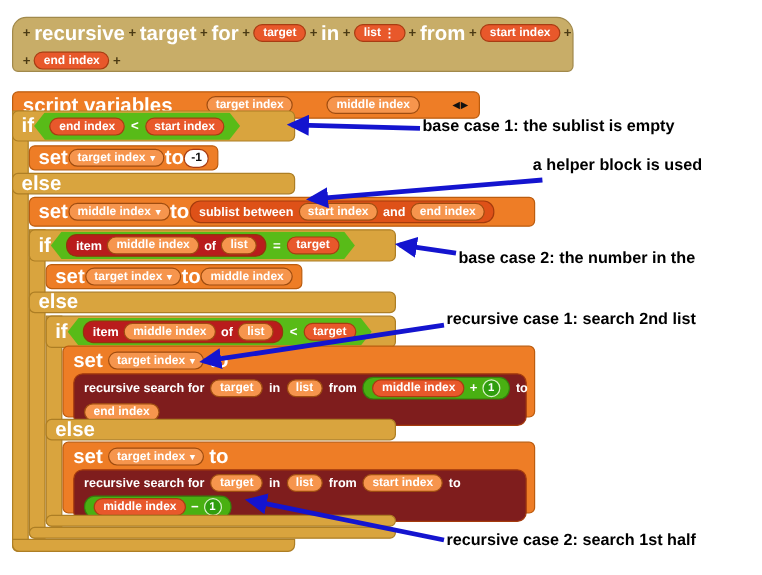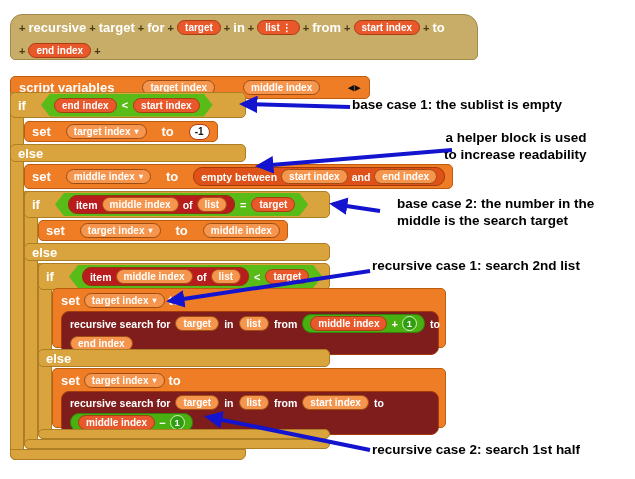--- a/index.html
+++ b/index.html
@@ -1,19 +1,19 @@
 <!DOCTYPE html>
 <html><head>
 <meta charset="utf-8">
 <style>
   html,body{margin:0;padding:0;}
   body{width:635px;height:479px;position:relative;background:#ffffff;font-family:"Liberation Sans",sans-serif;overflow:hidden;}
-  .w{color:#fff;font-weight:bold;font-size:13px;white-space:nowrap;}
+  .w{color:#fff;font-weight:bold;font-size:17px;white-space:nowrap;}
   .plus{color:#4a3a14;font-weight:bold;font-size:11px;}
-  .bar{position:absolute;display:flex;align-items:center;gap:15px;padding:0 7px;border-radius:5px;box-sizing:border-box;}
+  .bar{position:absolute;display:flex;align-items:center;gap:0;padding:0 7px;border-radius:5px;box-sizing:border-box;}
   .gold{background:#d9a43e;border:1px solid #ad7e24;}
   .orangeb{background:#ee7d26;border:1px solid #bc5c0e;}
   .spine{position:absolute;background:#d9a43e;border:1px solid #ad7e24;border-radius:0 0 0 5px;box-sizing:border-box;}
   .oval{display:inline-flex;align-items:center;gap:2px;border-radius:10px;padding:1px 7px;font-size:10px;font-weight:bold;color:#fff;white-space:nowrap;height:15px;box-sizing:border-box;}
   .oval.std{background:#e8582b;border:1px solid #a83c12;}
   .oval.lt{background:#f6954d;border:1px solid #9e4c10;}
   .dd{font-size:8px;margin-left:2px;}
   .hex{display:inline-flex;align-items:center;gap:5px;background:#58bb18;padding:2px 13px;min-height:19px;clip-path:polygon(0 50%, 9px 0, calc(100% - 9px) 0, 100% 50%, calc(100% - 9px) 100%, 9px 100%);}
   .op{color:#fff;font-weight:bold;font-size:11px;}
   .rep{display:inline-flex;align-items:center;gap:4px;border-radius:9px;padding:1px 7px;color:#fff;font-weight:bold;font-size:10.5px;white-space:nowrap;}
@@ -116,21 +116,21 @@
 </div>
 
 <div class="bar orangeb" style="left:24px;top:164px;height:25px;min-width:422px;">
   <span class="w">set</span>
   <span class="oval lt">
       <span>middle index</span>
       <span class="dd">▾</span>
     </span>
   <span class="w">to</span>
   <span class="rep custom">
-    <span>empty between</span>
+    <span>sublist between</span>
     <span class="oval lt">
         <span>start index</span>
       </span>
     <span>and</span>
     <span class="oval lt">
         <span>end index</span>
       </span>
   </span>
 </div>
 
@@ -275,25 +275,23 @@
 <div class="bar gold" style="left:12px;top:461px;height:18px;margin-top:32px;">
   <span class="w">report</span>
   <span class="oval std">
       <span>target index</span>
     </span>
 </div>
 
 <div class="ann" style="left:352px;top:96px;">base case 1: the sublist is empty</div>
 <div class="ann" style="left:444px;top:129px;text-align:right;">
   <div>a helper block is used</div>
-  <div>to increase readability</div>
-</div>
-<div class="ann" style="left:382px;top:195px;margin-left:15px;">
+</div>
+<div class="ann" style="left:382px;top:206px;">
   <div>base case 2: the number in the</div>
-  <div>middle is the search target</div>
 </div>
 <div class="ann" style="left:372px;top:257px;">recursive case 1: search 2nd list</div>
 <div class="ann" style="left:372px;top:441px;">recursive case 2: search 1st half</div>
 
 <svg class="overlay" width="635" height="479" viewBox="0 0 635 479">
   <defs>
     <marker id="ah" markerWidth="4.6" markerHeight="4.4" refX="3.6" refY="2.2" orient="auto">
       <path d="M0,0 L4.6,2.2 L0,4.4 z" fill="#1414cf"></path>
     </marker>
   </defs>

